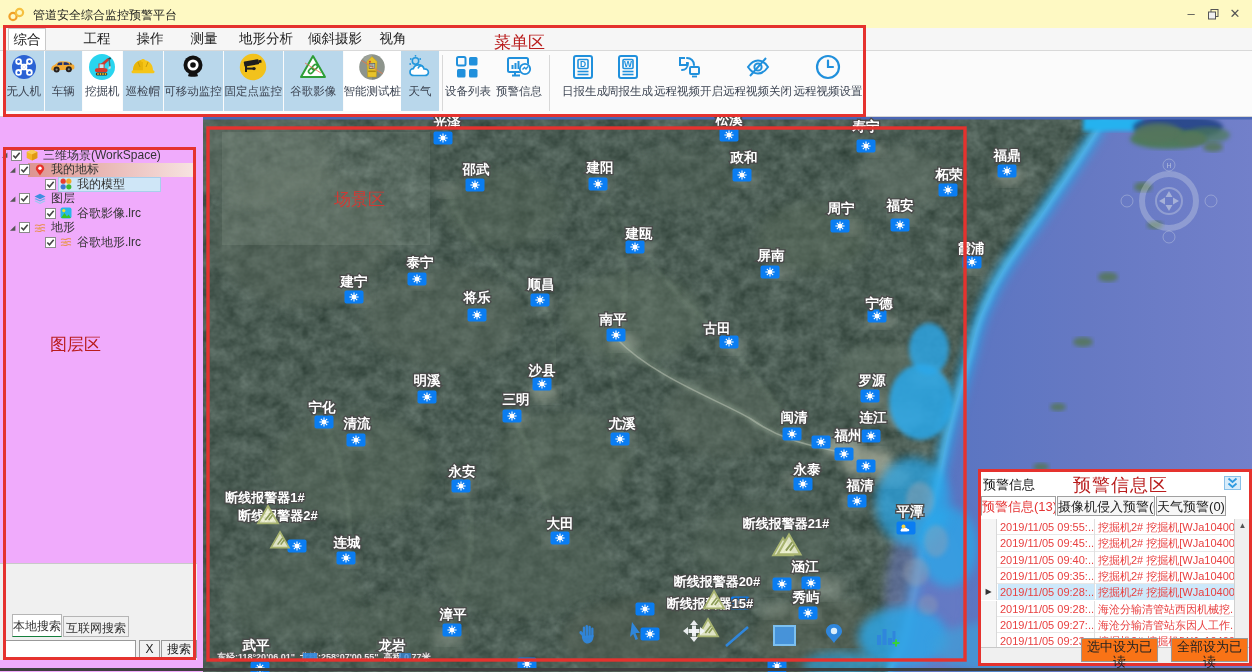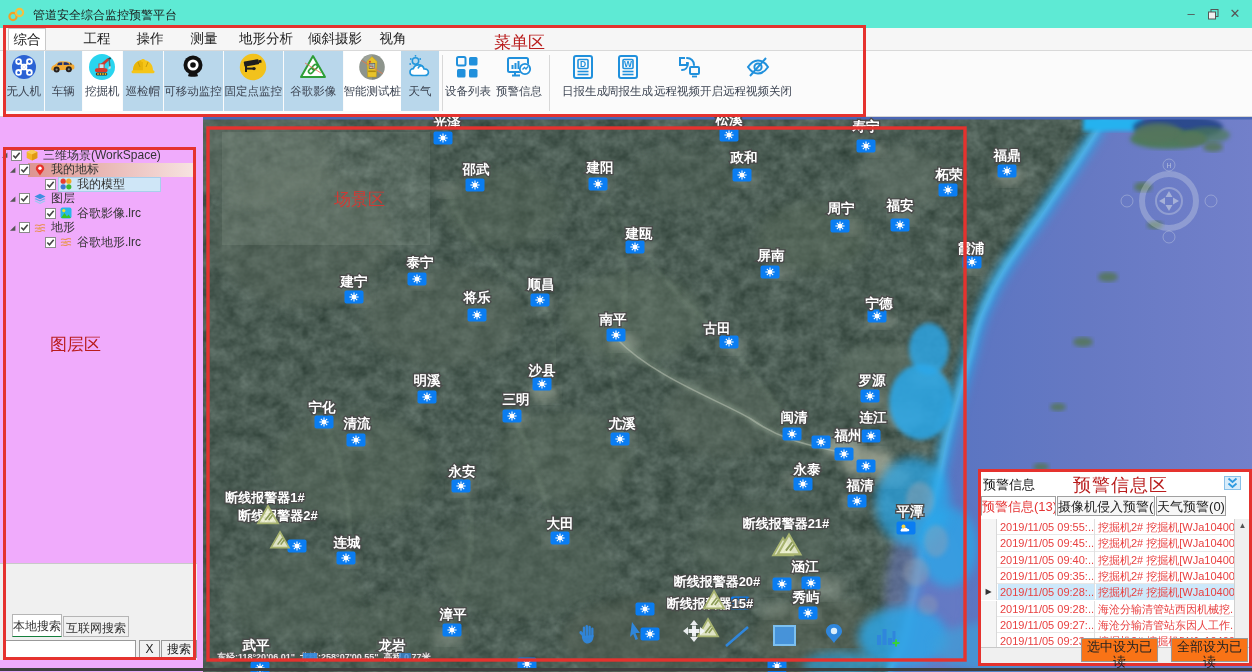--- a/index.html
+++ b/index.html
@@ -1,17 +1,17 @@
 <!DOCTYPE html>
 <html><head><meta charset="utf-8">
 <style>
 * { margin:0; padding:0; box-sizing:border-box; }
 html,body { width:1252px; height:672px; overflow:hidden; }
 body { font-family:"Liberation Sans",sans-serif; position:relative; background:#fff; }
-.titlebar { position:absolute; left:0; top:0; width:1252px; height:28px; background:#5eead4; }
+.titlebar { position:absolute; left:0; top:0; width:1252px; height:28px; background:#fef9c3; }
 .tb-logo { position:absolute; left:8px; top:7px; }
 .tb-title { position:absolute; left:33px; top:7px; font-size:12px; color:#1a1a1a; }
 .winbtn { position:absolute; top:6px; font-size:13px; color:#555; width:30px; text-align:center; }
 .menubar { position:absolute; left:0; top:28px; width:1252px; height:23px; background:#f6f6f6; border-bottom:1px solid #d9d9d9; }
 .mitem { position:absolute; top:0; height:22px; line-height:22px; font-size:13.5px; color:#222; text-align:center; }
 .mactive { background:#fff; border:1px solid #c8c8c8; border-bottom:none; }
 .toolbar { position:absolute; left:0; top:51px; width:1252px; height:66px; background:#fbfbfb; border-bottom:1px solid #d5d5d5; }
 .tcell { position:absolute; top:0; height:60px; text-align:center; }
 .tico { margin-top:2px; height:30px; }
 .tlab { font-size:11.5px; color:#3c4452; margin-top:1px; white-space:nowrap; }
@@ -270,20 +270,27 @@
     </div>
 <div class="tcell" style="left:723px;width:69px;background:transparent">
       <div class="tico"><svg width="28" height="28" viewBox="0 0 28 28">
           <g fill="none" stroke="#2090dc" stroke-width="2">
             <path d="M4,14 C7,9.5 11,7.5 14,7.5 C17,7.5 21,9.5 24,14 C21,18.5 17,20.5 14,20.5 C11,20.5 7,18.5 4,14 Z"></path>
             <circle cx="14" cy="14" r="3.6"></circle>
             <line x1="22" y1="5" x2="6" y2="23"></line>
           </g>
         </svg></div>
       <div class="tlab">远程视频关闭</div>
+    </div>
+<div class="tcell" style="left:793px;width:70px;background:transparent">
+      <div class="tico"><svg width="28" height="28" viewBox="0 0 28 28">
+          <circle cx="14" cy="14" r="11" fill="none" stroke="#2090dc" stroke-width="2.2"></circle>
+          <path d="M14,7.5 L14,14 L19,14" fill="none" stroke="#2090dc" stroke-width="2.2" stroke-linecap="round"></path>
+        </svg></div>
+      <div class="tlab">远程视频设置</div>
     </div>
 </div>
 <div class="leftpanel">
 <div class="trow" style="top:31px;padding-left:2px">
       <span class="arr">◢</span>
       <span class="cb"><svg width="11" height="11" viewBox="0 0 11 11">
           <rect x="0.5" y="0.5" width="10" height="10" fill="#fff" stroke="#8a8a8a"></rect>
           <path d="M2.3,5.5 L4.5,7.8 L8.7,2.8" fill="none" stroke="#444" stroke-width="1.6"></path>
         </svg></span>
       <span class="ticon"><svg width="12" height="12" viewBox="0 0 12 12">

